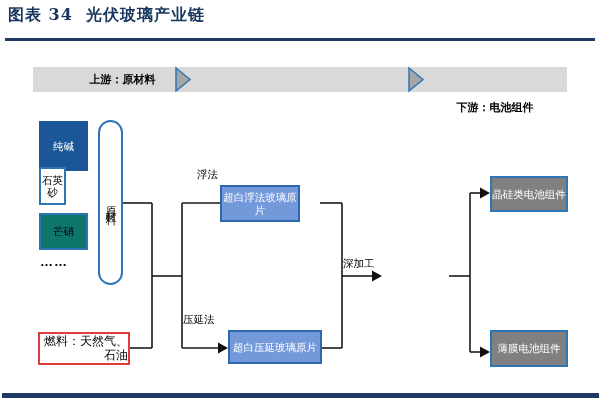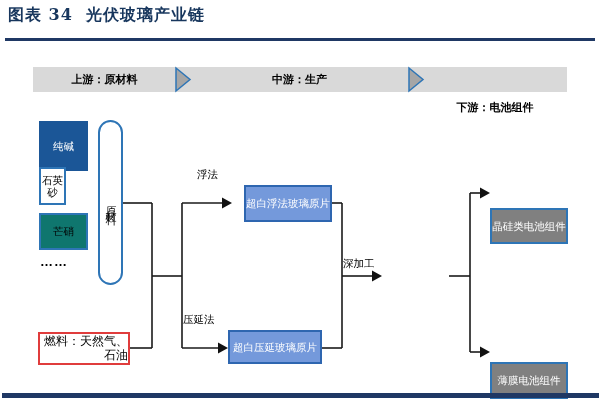--- a/index.html
+++ b/index.html
@@ -15,21 +15,21 @@
     font-weight:bold;font-size:16px;color:#17365D;letter-spacing:1px;
     white-space:pre;
   }
   .title-rule{left:5px;top:38px;width:590px;height:3px;background:#1F3864;}
   
   .banner{left:33px;top:67px;width:534px;height:25px;background:#D9D9D9;}
   .stage-label{
     top:67px;height:25px;display:flex;align-items:center;justify-content:center;
     font-size:11px;font-weight:bold;color:#000000;
   }
-  .stage1{left:33px;width:143px;}
+  .stage1{left:51px;width:143px;}
   .stage2{left:190px;width:219px;}
   .stage3{left:423px;width:144px;margin-top:28px;}
   
   .node{
     display:flex;align-items:center;justify-content:center;text-align:center;
     font-size:10.5px;line-height:1.15;
   }
   .soda{left:39px;top:121px;width:49px;height:50px;background:#1B5697;color:#ffffff;}
   .quartz{left:39px;top:167px;width:27px;height:38px;background:#ffffff;border:2px solid #2E75B6;color:#000;}
   .mirab{left:39px;top:213px;width:49px;height:37px;background:#0f766e;border:2px solid #2E75B6;color:#000;}
@@ -38,24 +38,24 @@
     left:98px;top:120px;width:25px;height:165px;background:#ffffff;
     border:2px solid #2E75B6;border-radius:13px;
     display:flex;align-items:center;justify-content:center;
   }
   .pill span{
     writing-mode:vertical-rl;text-orientation:upright;
     font-size:11px;color:#000;letter-spacing:4px;
   }
   .fuel{left:38px;top:332px;width:92px;height:33px;background:#ffffff;border:2px solid #E03C3C;color:#000;font-size:12px;text-align:right;}
   .glass{background:#7499DB;border:2px solid #2E66B0;color:#ffffff;}
-  .floatglass{left:244px;top:185px;width:88px;height:37px;}
+  .floatglass{left:220px;top:185px;width:80px;height:37px;}
   .rolledglass{left:228px;top:330px;width:94px;height:34px;}
   .product{left:382px;top:252px;width:67px;height:48px;background:#1B5697;color:#ffffff;}
-  .graybox{background:#808080;border:2px solid #2E75B6;color:#ffffff;margin-top:32px;}
+  .graybox{background:#808080;border:2px solid #2E75B6;color:#ffffff;}
   .crystal{left:490px;top:176px;width:78px;height:36px;}
   .film{left:490px;top:330px;width:78px;height:37px;}
   
   .edge-label{font-size:10.5px;color:#000;}
   .lbl-float{left:197px;top:168px;}
   .lbl-rolled{left:183px;top:313px;}
   .lbl-deep{left:343px;top:257px;}
   
   .wires{left:0;top:0;width:600px;height:400px;pointer-events:none;}
   
@@ -64,21 +64,20 @@
 </head>
 <body>
 
 <div id="stage">
 
   <div class="abs title">图表 34  光伏玻璃产业链</div>
   <div class="abs title-rule"></div>
 
   <div class="abs banner"></div>
   <div class="abs stage-label stage1">上游：原材料</div>
-  <div class="abs stage-label stage2">中游：生产</div>
   <div class="abs stage-label stage3">下游：电池组件</div>
 
   <svg class="abs wires" viewBox="0 0 600 400" xmlns="http://www.w3.org/2000/svg">
 
     <polygon points="176,68 190,79.5 176,91" fill="#A6A6A6" stroke="#2E75B6" stroke-width="1.5"></polygon>
     <polygon points="409,68 423,79.5 409,91" fill="#A6A6A6" stroke="#2E75B6" stroke-width="1.5"></polygon>
 
     <g stroke="#1A1A1A" stroke-width="1.6" fill="none">
       <path d="M123,203 H152"></path>
       <path d="M152,203 V348"></path>

